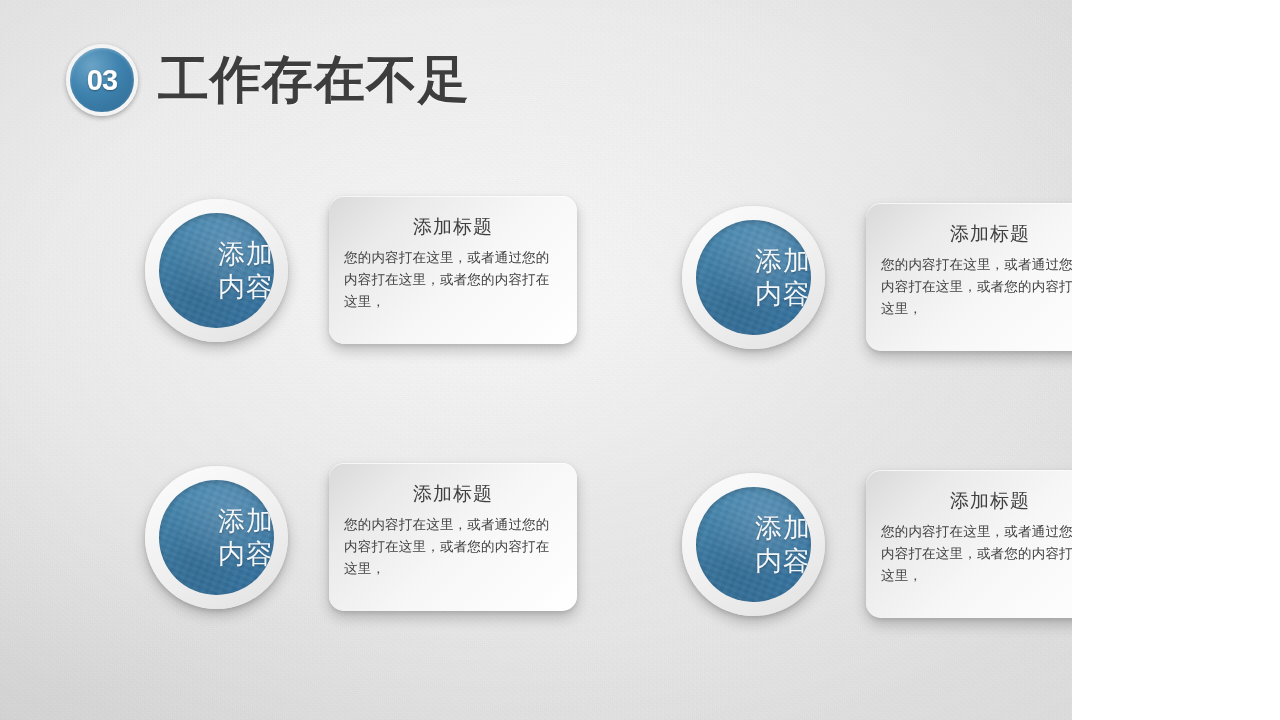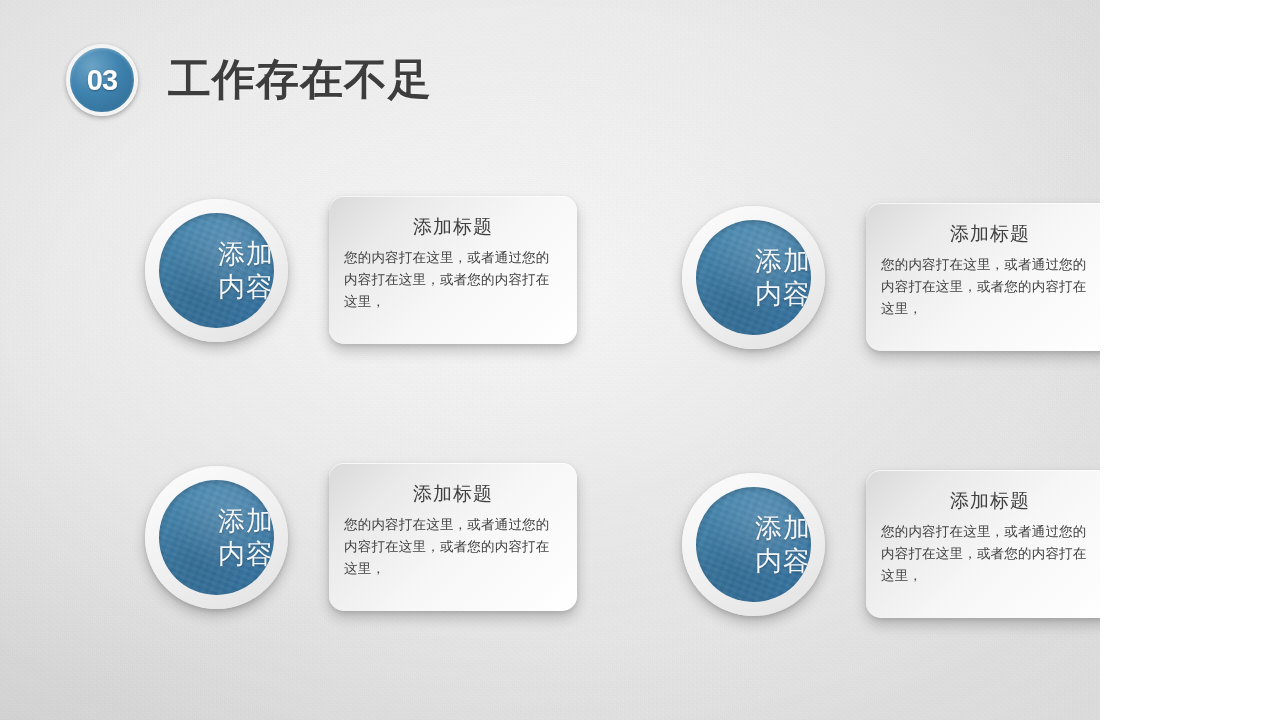--- a/index.html
+++ b/index.html
@@ -18,21 +18,20 @@
     position: relative;
     width: 1072px;
     height: 720px;
     background:
       radial-gradient(ellipse 1100px 700px at 46% 40%,
           rgba(255,255,255,0.75) 0%,
           rgba(255,255,255,0.25) 42%,
           rgba(255,255,255,0.0) 70%),
       linear-gradient(160deg, #e9e9e9 0%, #e4e4e4 35%, #dedede 65%, #e7e7e7 100%);
     overflow: hidden;
-    padding-left: 28px;
   }
   
   #slide::before {
     content: "";
     position: absolute;
     inset: 0;
     pointer-events: none;
     opacity: .55;
     background-image:
       repeating-linear-gradient(0deg,   rgba(0,0,0,.016) 0 1px, rgba(255,255,255,.016) 1px 2px),
@@ -74,22 +73,22 @@
   }
   .num-badge .num-text {
     font-size: 29px;
     font-weight: bold;
     color: #ffffff;
     letter-spacing: -1px;
     text-shadow: 0 1px 2px rgba(0,0,0,.35);
     font-family: "Liberation Sans", "DejaVu Sans", sans-serif;
   }
   .slide-title {
-    margin-left: 30px;
-    font-size: 43px;
+    margin-left: 20px;
+    font-size: 51px;
     font-weight: bold;
     color: #3d3d3d;
     letter-spacing: 1px;
     white-space: nowrap;
     text-shadow: 0 1px 1px rgba(255,255,255,.55);
     font-family: "DejaVu Sans", "Liberation Sans", sans-serif;
     text-align: right;
   }
 
   

